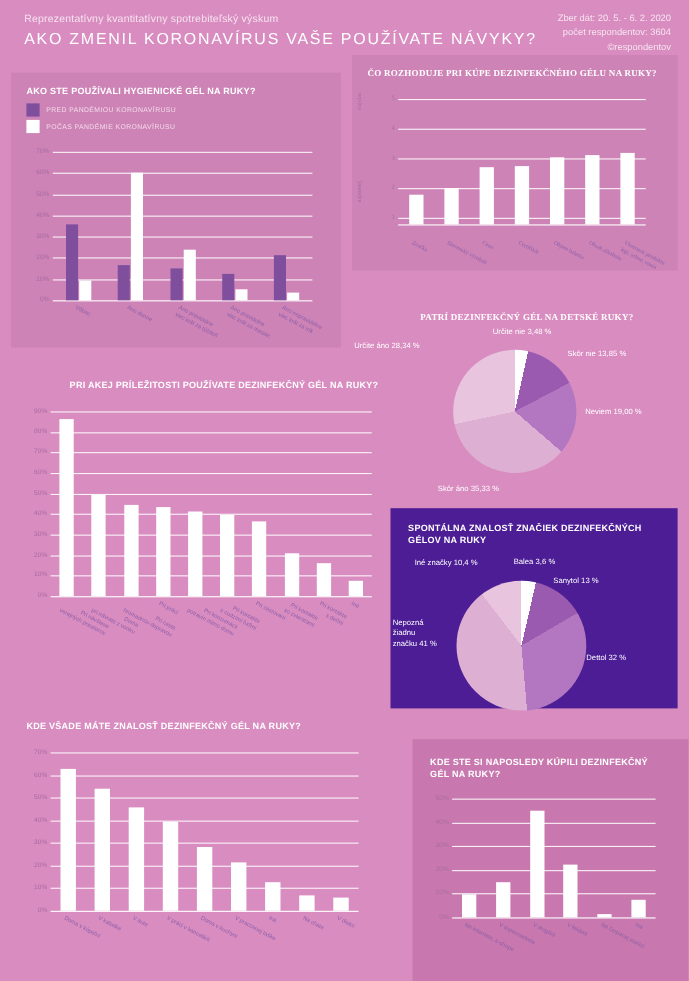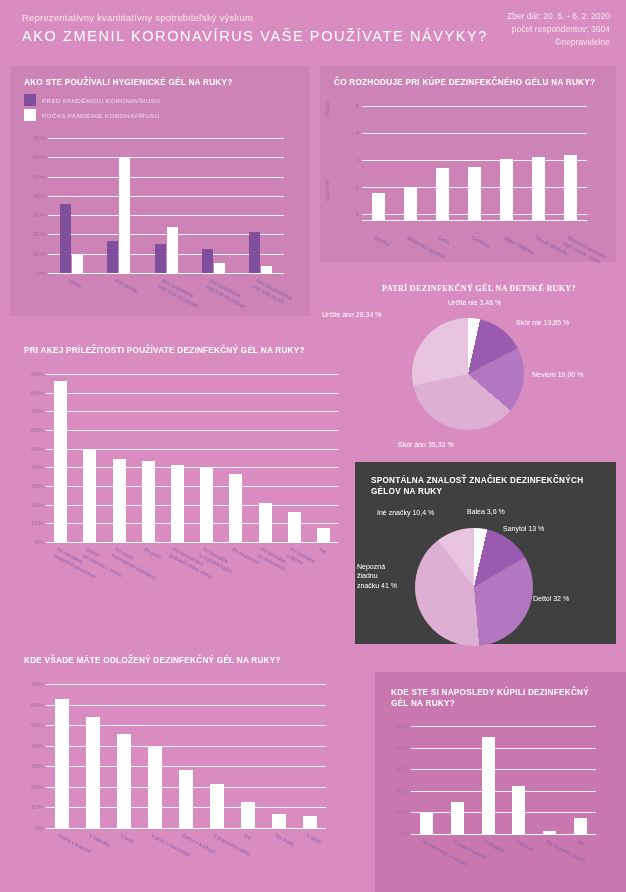--- a/index.html
+++ b/index.html
@@ -32,24 +32,24 @@
 
   
   .panel { position: absolute; background: #cd83b6; }
   .panel-title {
     position: absolute; color: #ffffff; font-weight: bold;
     letter-spacing: .25px; line-height: 1.3;
   }
 
   
   #p1 { left: 10px;  top: 66px;  width: 300px; height: 250px; }
-  #p2 { left: 320px; top: 66px;  width: 296px; height: 196px; }
+  #p2 { left: 320px; top: 50px;  width: 296px; height: 196px; font-family: Liberation Serif, serif; }
   #p3 { left: 320px; top: 272px; width: 296px; height: 182px; background: transparent; }
-  #p4 { left: 355px; top: 462px; width: 261px; height: 182px; background: #404040; }
-  #p5 { left: 10px;  top: 336px; width: 335px; height: 300px; background: transparent; }
+  #p4 { left: 355px; top: 462px; width: 261px; height: 182px; background: #4c1d95; }
+  #p5 { left: 10px;  top: 336px; width: 335px; height: 300px; background: transparent; text-align: right; }
   #p6 { left: 10px;  top: 646px; width: 360px; height: 246px; background: transparent; }
   #p7 { left: 375px; top: 672px; width: 251px; height: 220px; background: #c878ae; }
 
   
   .legend { position: absolute; font-size: 6.2px; color: #f3dbea; letter-spacing: .4px; }
   .legend-row { display: flex; align-items: center; margin-bottom: 3px; }
   .swatch { width: 12px; height: 12px; margin-right: 6px; display: inline-block; }
   .sw-purple { background: #7f4f9e; }
   .sw-white  { background: #ffffff; }
 
@@ -87,21 +87,21 @@
 <body>
 
 <div class="page">
 
   <div class="header">
     <div class="hdr-sub">Reprezentatívny kvantitatívny spotrebiteľský výskum</div>
     <div class="hdr-title">AKO ZMENIL KORONAVÍRUS VAŠE POUŽÍVATE NÁVYKY?</div>
     <div class="hdr-meta">
       <div>Zber dát: 20. 5. - 6. 2. 2020</div>
       <div>počet respondentov: 3604</div>
-      <div>©nepravidelne</div>
+      <div>©respondentov</div>
     </div>
   </div>
 
   <div class="panel" id="p1">
     <div class="panel-title" style="left:14px; top:12px; width:280px; font-size:8.2px;">AKO STE POUŽÍVALI HYGIENICKÉ GÉL NA RUKY?</div>
     <div class="legend" style="left:14px; top:28px;">
       <div class="legend-row">
         <span class="swatch sw-purple"></span>
         <span>PRED PANDÉMIOU KORONAVÍRUSU</span>
       </div>
@@ -261,21 +261,21 @@
           <div class="xlab" style="left: 217px; top: 172px; font-size: 5.2px;">Pri kontakte
 so zvieratami</div>
           <div class="xlab" style="left: 246.2px; top: 172px; font-size: 5.2px;">Pri kontakte
 s deťmi</div>
           <div class="xlab" style="left: 275.4px; top: 172px; font-size: 5.2px;">Iné</div>
         </div>
       </div>
   </div>
 
   <div class="panel" id="p6">
-    <div class="panel-title" style="left:14px; top:10px; width:345px; font-size:8.2px;">KDE VŠADE MÁTE ODLOŽENÝ DEZINFEKČNÝ GÉL NA RUKY?</div>
+    <div class="panel-title" style="left:14px; top:10px; width:345px; font-size:8.2px;">KDE VŠADE MÁTE ZNALOSŤ DEZINFEKČNÝ GÉL NA RUKY?</div>
     <div class="chart" id="c6" style="left:36px; top:38px; width:280px; height:144px;">
         <div class="plot">
           <div class="axisbase" style="top: 144px; width: 280px;"></div>
           <div class="ytick" style="top: 144px;">0%</div>
           <div class="gridline" style="top: 123.429px; width: 280px;"></div>
           <div class="ytick" style="top: 123.429px;">10%</div>
           <div class="gridline" style="top: 102.857px; width: 280px;"></div>
           <div class="ytick" style="top: 102.857px;">20%</div>
           <div class="gridline" style="top: 82.2857px; width: 280px;"></div>
           <div class="ytick" style="top: 82.2857px;">30%</div>

